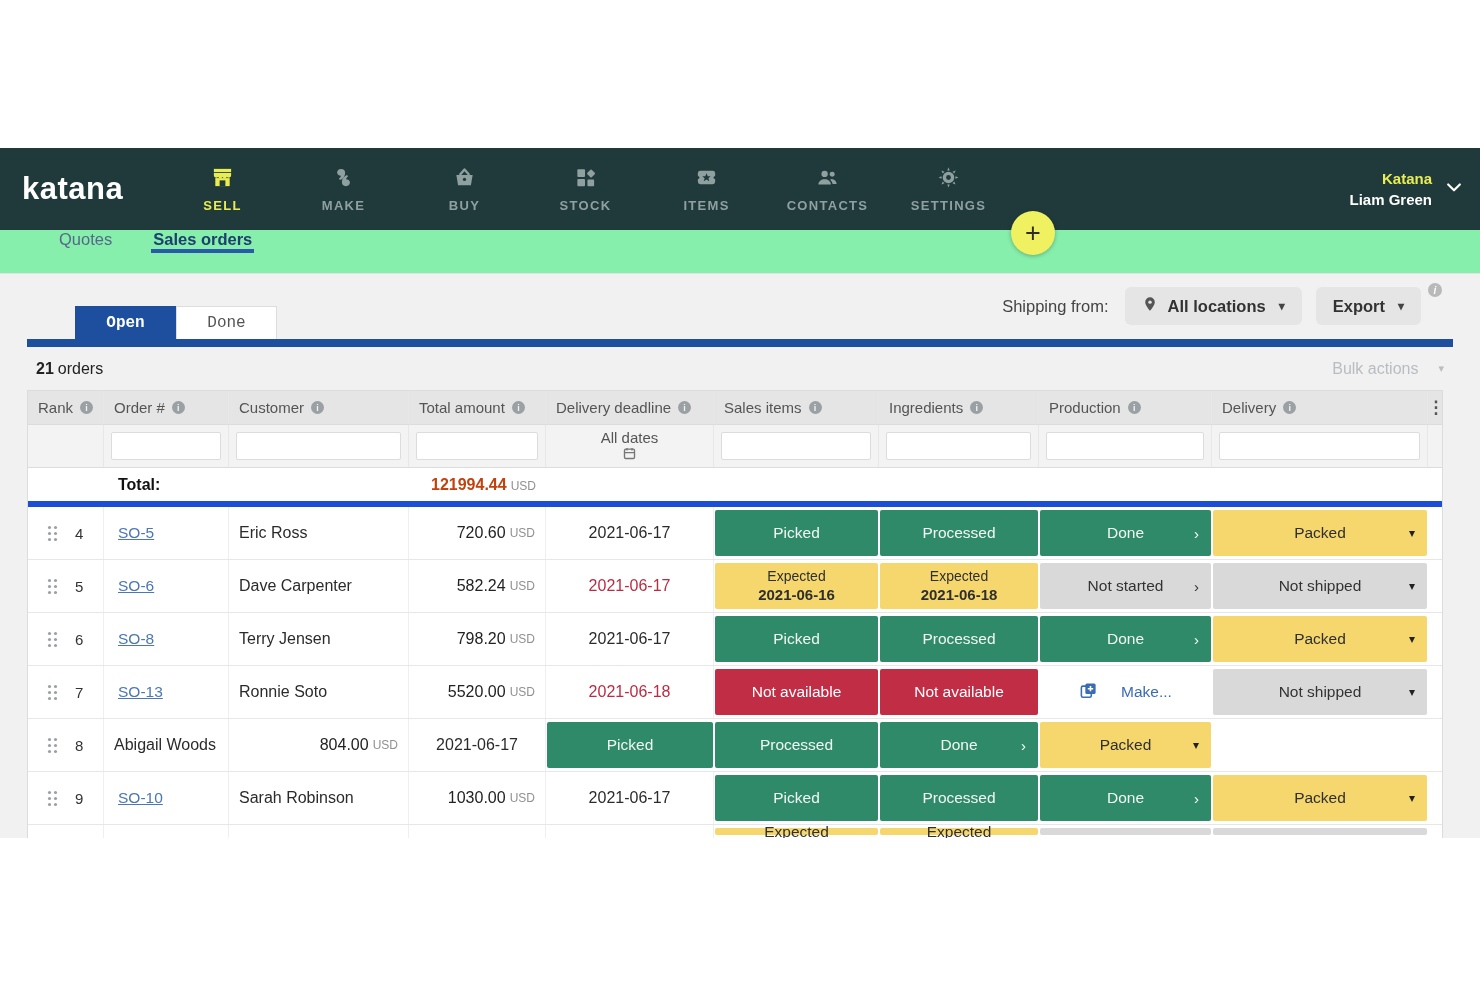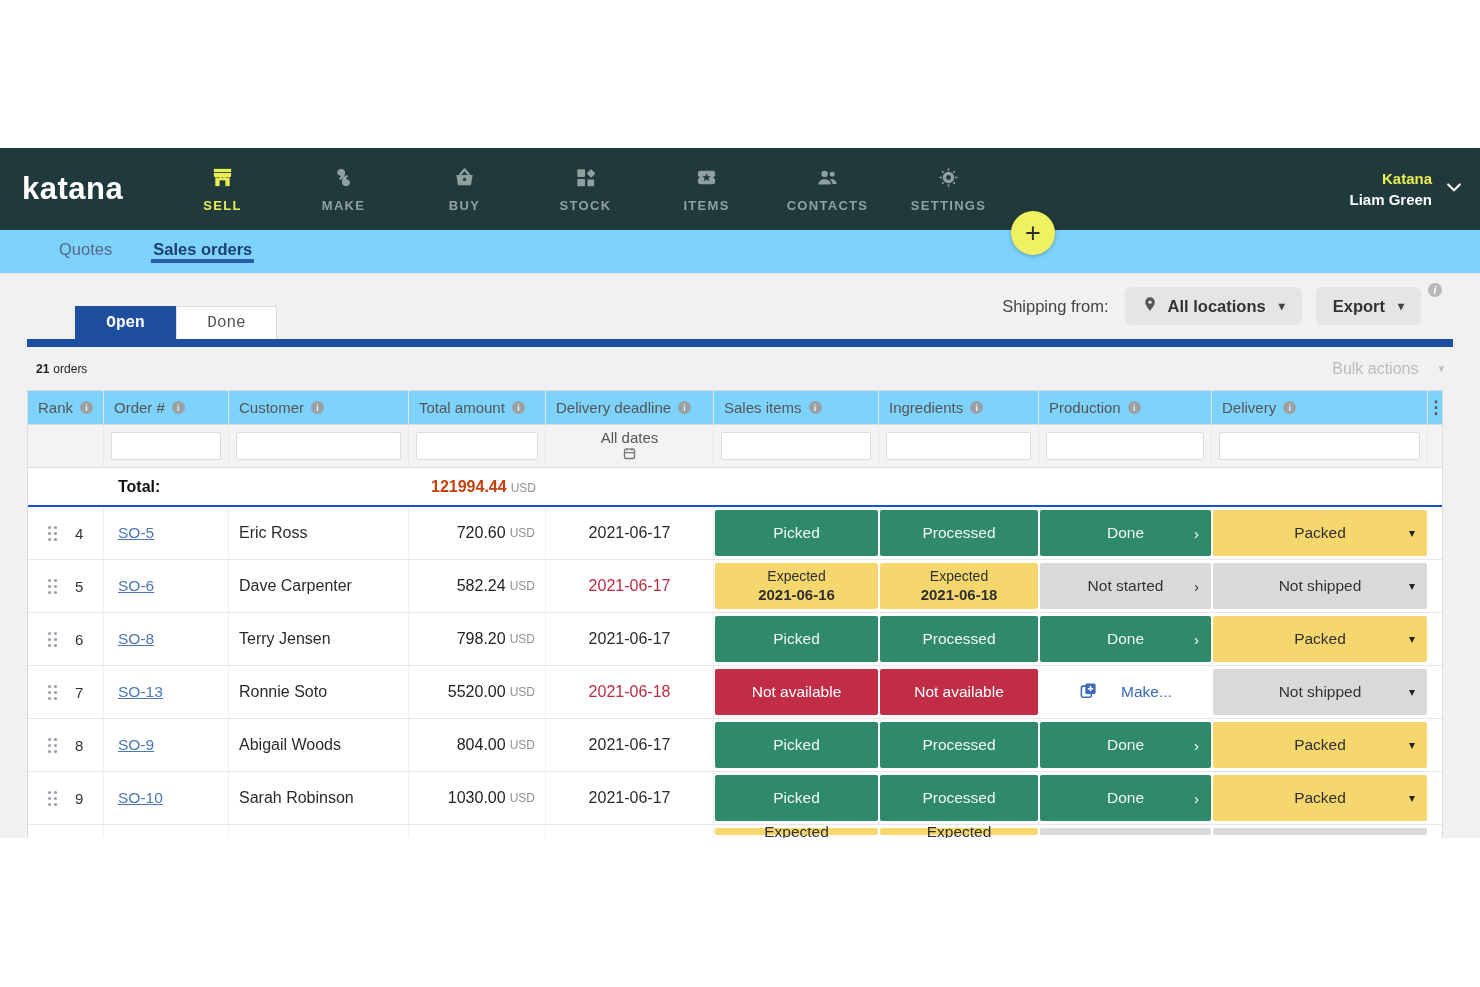--- a/index.html
+++ b/index.html
@@ -23,22 +23,22 @@
   .acct-text { text-align:right; }
   .acct-company { color:#e9ed51; font-weight:bold; font-size:15px; }
   .acct-user { color:#ffffff; font-weight:bold; font-size:15px; margin-top:4px; }
 
   .fab { position:absolute; left:1011px; top:63px; width:44px; height:44px; border-radius:50%;
          background:#eff161; border:none; z-index:6; cursor:pointer;
          display:flex; align-items:center; justify-content:center;
          font-size:27px; color:#2d2d2d; box-shadow:0 1px 4px rgba(0,0,0,.28); font-family:inherit; }
 
   
-  .tabbar { height:44px; background:#7dd3fc; border-bottom:1px solid #e3e3e3;
-            display:flex; align-items:center; padding-left:57px; gap:37px; }
+  .tabbar { height:44px; background:#86efac; border-bottom:1px solid #e3e3e3;
+            display:flex; align-items:flex-start; padding-left:57px; gap:37px; }
   .tab { display:flex; align-items:center; font-size:16.5px; color:#56688a; cursor:pointer;
          border-bottom:4px solid transparent; padding:0 2px; }
   .tab.active { color:#1d3e6e; font-weight:bold; border-bottom-color:#2a5ba9; }
 
   
   .content { position:relative; height:564px; padding:0 27px; background:#f1f1f2; }
   .toolbar { position:relative; height:65px; }
   .subtabs { position:absolute; left:48px; bottom:0; display:flex;font-family:Liberation Mono, monospace; }
   .subtab { height:33px; min-width:101px; display:flex; align-items:center; justify-content:center;
             font-size:16px; cursor:pointer; padding:0 14px; }
@@ -48,42 +48,42 @@
   .ship-label { font-size:16.5px; color:#444; margin-right:2px; }
   .btn { height:38px; background:#e5e5e6; border:none; border-radius:6px; cursor:pointer;
          display:flex; align-items:center; gap:10px; padding:0 17px;
          font-size:16.5px; font-weight:600; color:#333; font-family:inherit; }
   .btn .caret { font-size:12px; color:#444; margin-left:3px; }
   .info-dot { position:absolute; right:11px; top:9px; width:14px; height:14px; border-radius:50%;
               background:#b9b9b9; color:#fff; font-size:10px; font-weight:bold; font-style:italic;
               display:flex; align-items:center; justify-content:center; cursor:pointer; }
   .blue-bar { height:8px; background:#1d4f9e; }
   .meta-row { height:43px; display:flex; align-items:center; justify-content:space-between; padding:0 9px; }
-  .orders-count { font-size:12px; color:#222; }
+  .orders-count { font-size:16px; color:#222; }
   .orders-count b { margin-right:4px; }
   .bulk { color:#b9bcc0; font-size:16px; display:flex; align-items:center; gap:20px; cursor:pointer; }
   .bulk .caret { font-size:11px; }
 
   
   .table { background:#fff; border:1px solid #dcdcdd; width:1416px; }
   .grid-row { display:grid; grid-template-columns:76px 125px 180px 137px 168px 165px 160px 173px 216px 16px; }
-  .thead { background:#7dd3fc; border-bottom:1px solid #dcdcdd; height:34px; }
+  .thead { background:#e5e5e5; border-bottom:1px solid #dcdcdd; height:34px; }
   .th { display:flex; align-items:center; gap:7px; padding-left:10px; font-size:15px; color:#555;
         border-right:1px solid #e7e7e8; cursor:pointer; overflow:hidden; white-space:nowrap; }
   .th:last-child, .fcell:last-child, .cell:last-child { border-right:none; }
   .th.kebab-cell { justify-content:center; padding:0; font-size:17px; color:#555; font-weight:bold; }
   .idot { flex:none; width:13px; height:13px; border-radius:50%; background:#9aa0a3; color:#f3f3f4;
           font-size:9px; font-weight:bold; display:inline-flex; align-items:center; justify-content:center; }
   .tfilter { height:43px; background:#f3f3f4; border-bottom:1px solid #dcdcdd; }
   .fcell { padding:0 7px; display:flex; align-items:center; border-right:1px solid #e7e7e8; }
   .filter-input { width:100%; height:28px; border:1px solid #dcdcdc; border-radius:2px; outline:none;
                   font:inherit; font-size:14px; padding:0 6px; background:#fff; }
   .dates-filter { display:flex; justify-content:space-between; align-items:center; width:100%;
                   color:#555; font-size:15px; padding:0 4px; cursor:pointer;flex-direction:column; }
-  .total-row { height:39px; border-bottom:2px solid #1d4ed8; align-items:center; font-size:16px; background:#fff; }
+  .total-row { height:39px; border-bottom:6px solid #1d4ed8; align-items:center; font-size:16px; background:#fff; }
   .total-label { font-weight:bold; color:#111; padding-left:14px; }
   .amount-cell { text-align:right; padding-right:10px; font-size:16px; color:#222; }
   .amount-cell b { color:#c2410c; }
   .cur { font-size:12px; color:#909090; margin-left:4px; }
   .trow { height:53px; border-bottom:1px solid #e7e7e8; align-items:center; background:#fff; }
   .trow.partial { height:13px; overflow:hidden; border-bottom:none; align-items:start; }
   .cell { height:100%; display:flex; align-items:center; border-right:1px solid #efefef; overflow:hidden; }
   .c-rank { gap:17px; padding-left:19px; }
   .drag { display:flex; cursor:grab; }
   .rank-num { font-size:15px; color:#333; }
@@ -529,23 +529,20 @@
                 <circle cx="2.5" cy="2.5" r="1.55"></circle>
                 <circle cx="8.5" cy="2.5" r="1.55"></circle>
                 <circle cx="2.5" cy="8.5" r="1.55"></circle>
                 <circle cx="8.5" cy="8.5" r="1.55"></circle>
                 <circle cx="2.5" cy="14.5" r="1.55"></circle>
                 <circle cx="8.5" cy="14.5" r="1.55"></circle>
               </svg>
             </span>
             <span class="rank-num">8</span>
           </div>
-    <div class="cell c-order">
-            <a class="order-link">SO-9</a>
-          </div>
     <div class="cell c-cust">Abigail Woods</div>
     <div class="cell c-amt amount-cell">804.00<span class="cur">USD</span></div>
     <div class="cell c-dead">2021-06-17</div>
     <div class="cell chip-cell">
             <div class="chip green">
               <span class="chip-text">Picked</span>
             </div>
           </div>
     <div class="cell chip-cell">
             <div class="chip green">

